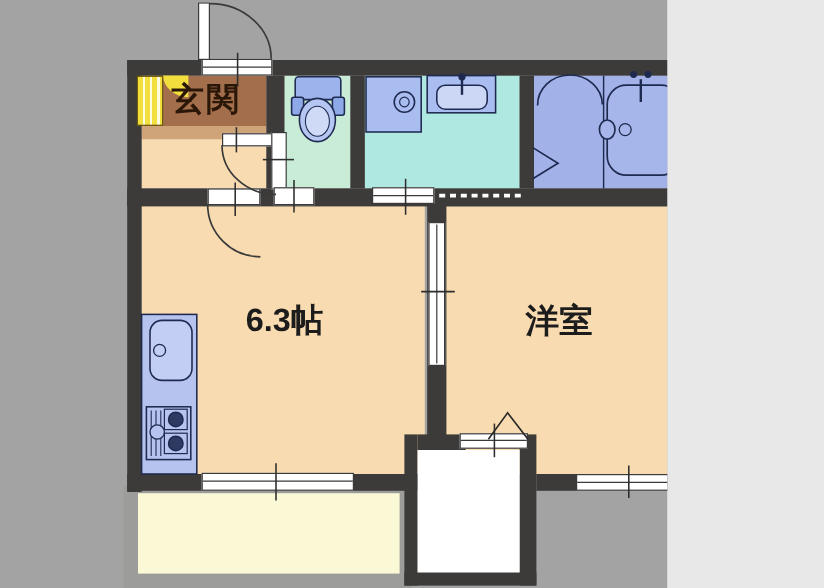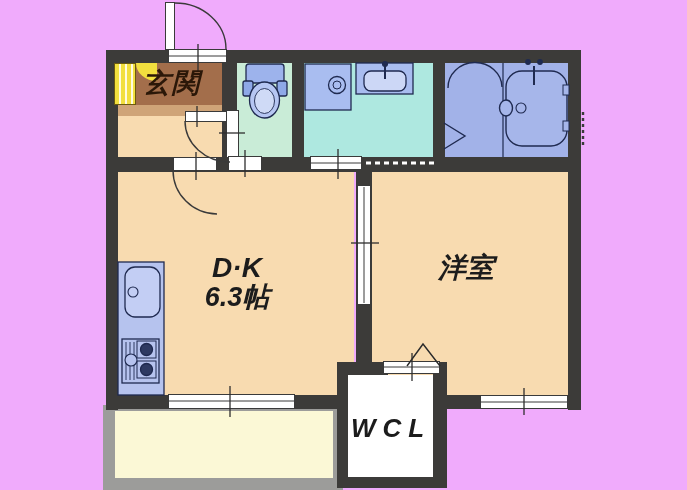--- a/index.html
+++ b/index.html
@@ -1,17 +1,17 @@
 <!DOCTYPE html>
 <html><head>
 <meta charset="utf-8">
 <style>
   html,body{margin:0;padding:0;}
   body{background:#e8e8e8;font-family:"Liberation Sans","DejaVu Sans",sans-serif;}
-  #plan{position:relative;width:687px;height:490px;background:#f0abfc;overflow:hidden;font-style:italic;}
+  #plan{position:relative;width:556px;height:490px;background:#a3a3a3;overflow:hidden;}
   .abs{position:absolute;box-sizing:border-box;}
   .w{background:#3c3b39;}
   .sym{background:#ffffff;border:1px solid #3a3a3a;}
   .lbl{color:#1c1c1c;text-align:center;line-height:1.08;white-space:nowrap;}
   .lbl .big{font-weight:bold;font-size:28px;}
   .lbl .small{font-size:27px;font-weight:600;}
   svg.overlay{position:absolute;left:0;top:0;z-index:40;}
   .room{z-index:5;} .wall{z-index:20;} .door{z-index:30;} .text{z-index:50;}
 </style>
 </head>
@@ -159,23 +159,21 @@
         <rect x="137" y="361" width="19" height="17" fill="none" stroke-width="1"></rect>
         <circle cx="146.5" cy="369.5" r="6" fill="#2e3a62"></circle>
         <circle cx="131" cy="360" r="6" fill="#b6c3ee" stroke-width="1.1"></circle>
       </g>
     </g>
   </svg>
 
   <div class="abs lbl text" style="left:126px;top:69px;width:92px;font-size:27px;font-weight:bold;color:#2b1708;letter-spacing:2px;">玄関</div>
 
   <div class="abs lbl text" style="left:167px;top:253px;width:140px;">
-    <div class="big">D·K</div>
     <div class="small">6.3帖</div>
   </div>
 
   <div class="abs lbl text" style="left:396px;top:253px;width:140px;">
     <div class="big">洋室</div>
   </div>
 
-  <div class="abs lbl text" style="left:344px;top:414px;width:94px;font-size:26px;font-weight:bold;letter-spacing:7px;">WCL</div>
 
 </div>
 
 </body></html>

